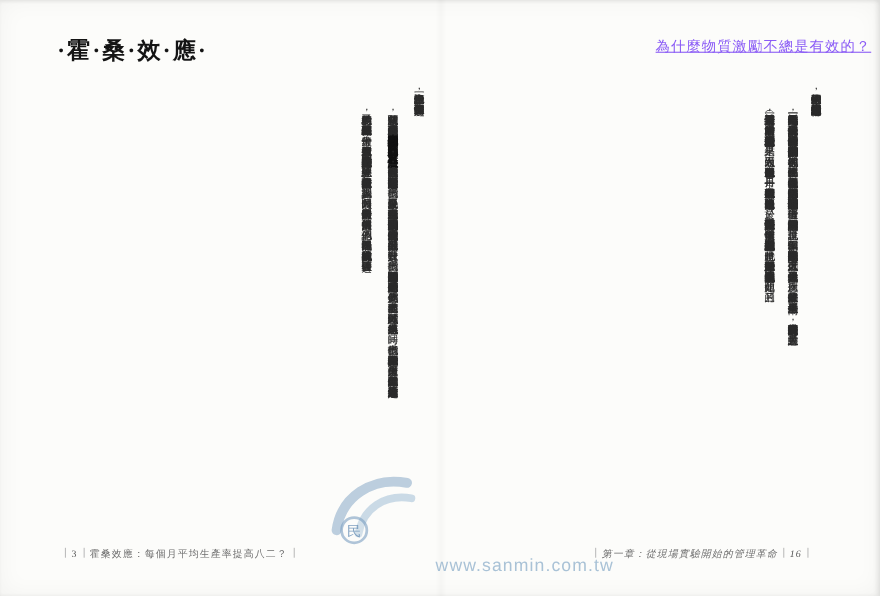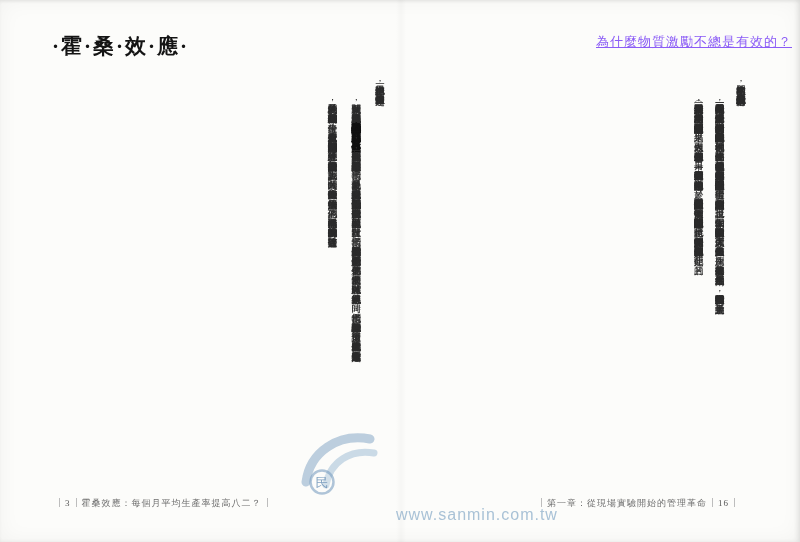--- a/index.html
+++ b/index.html
@@ -27,21 +27,21 @@
   .page-text p{margin:0;padding:0;}
   .page-text p.indent{text-indent:2em;}
   .page-text strong{font-weight:700;color:#111;}
   .right-text{left:433px;width:318px;line-height:2.23;}
   .left-text{left:33px;width:358px;line-height:2.5;}
   .footer{
     position:absolute;top:497px;font-size:9px;color:#6e6e6e;letter-spacing:1px;
     white-space:nowrap;
   }
   .footer-left{left:54px;}
-  .footer-right{right:60px;}
+  .footer-right{right:60px;font-style:italic;}
   .footer .num{color:#555;font-family:"Liberation Serif",serif;}
   .rule{display:inline-block;width:1px;height:9px;background:#bdbdbd;margin:0 5px;vertical-align:-1px;}
   .watermark{position:absolute;left:296px;top:428px;width:300px;height:70px;pointer-events:none;}
   .wm-logo{position:absolute;left:0;top:4px;}
   .wm-name{
     position:absolute;left:99px;top:6px;
     font-family:"Liberation Sans","DejaVu Sans",sans-serif;
     font-size:28px;font-weight:700;letter-spacing:1px;
     color:rgba(156,186,210,0.72);
   }

